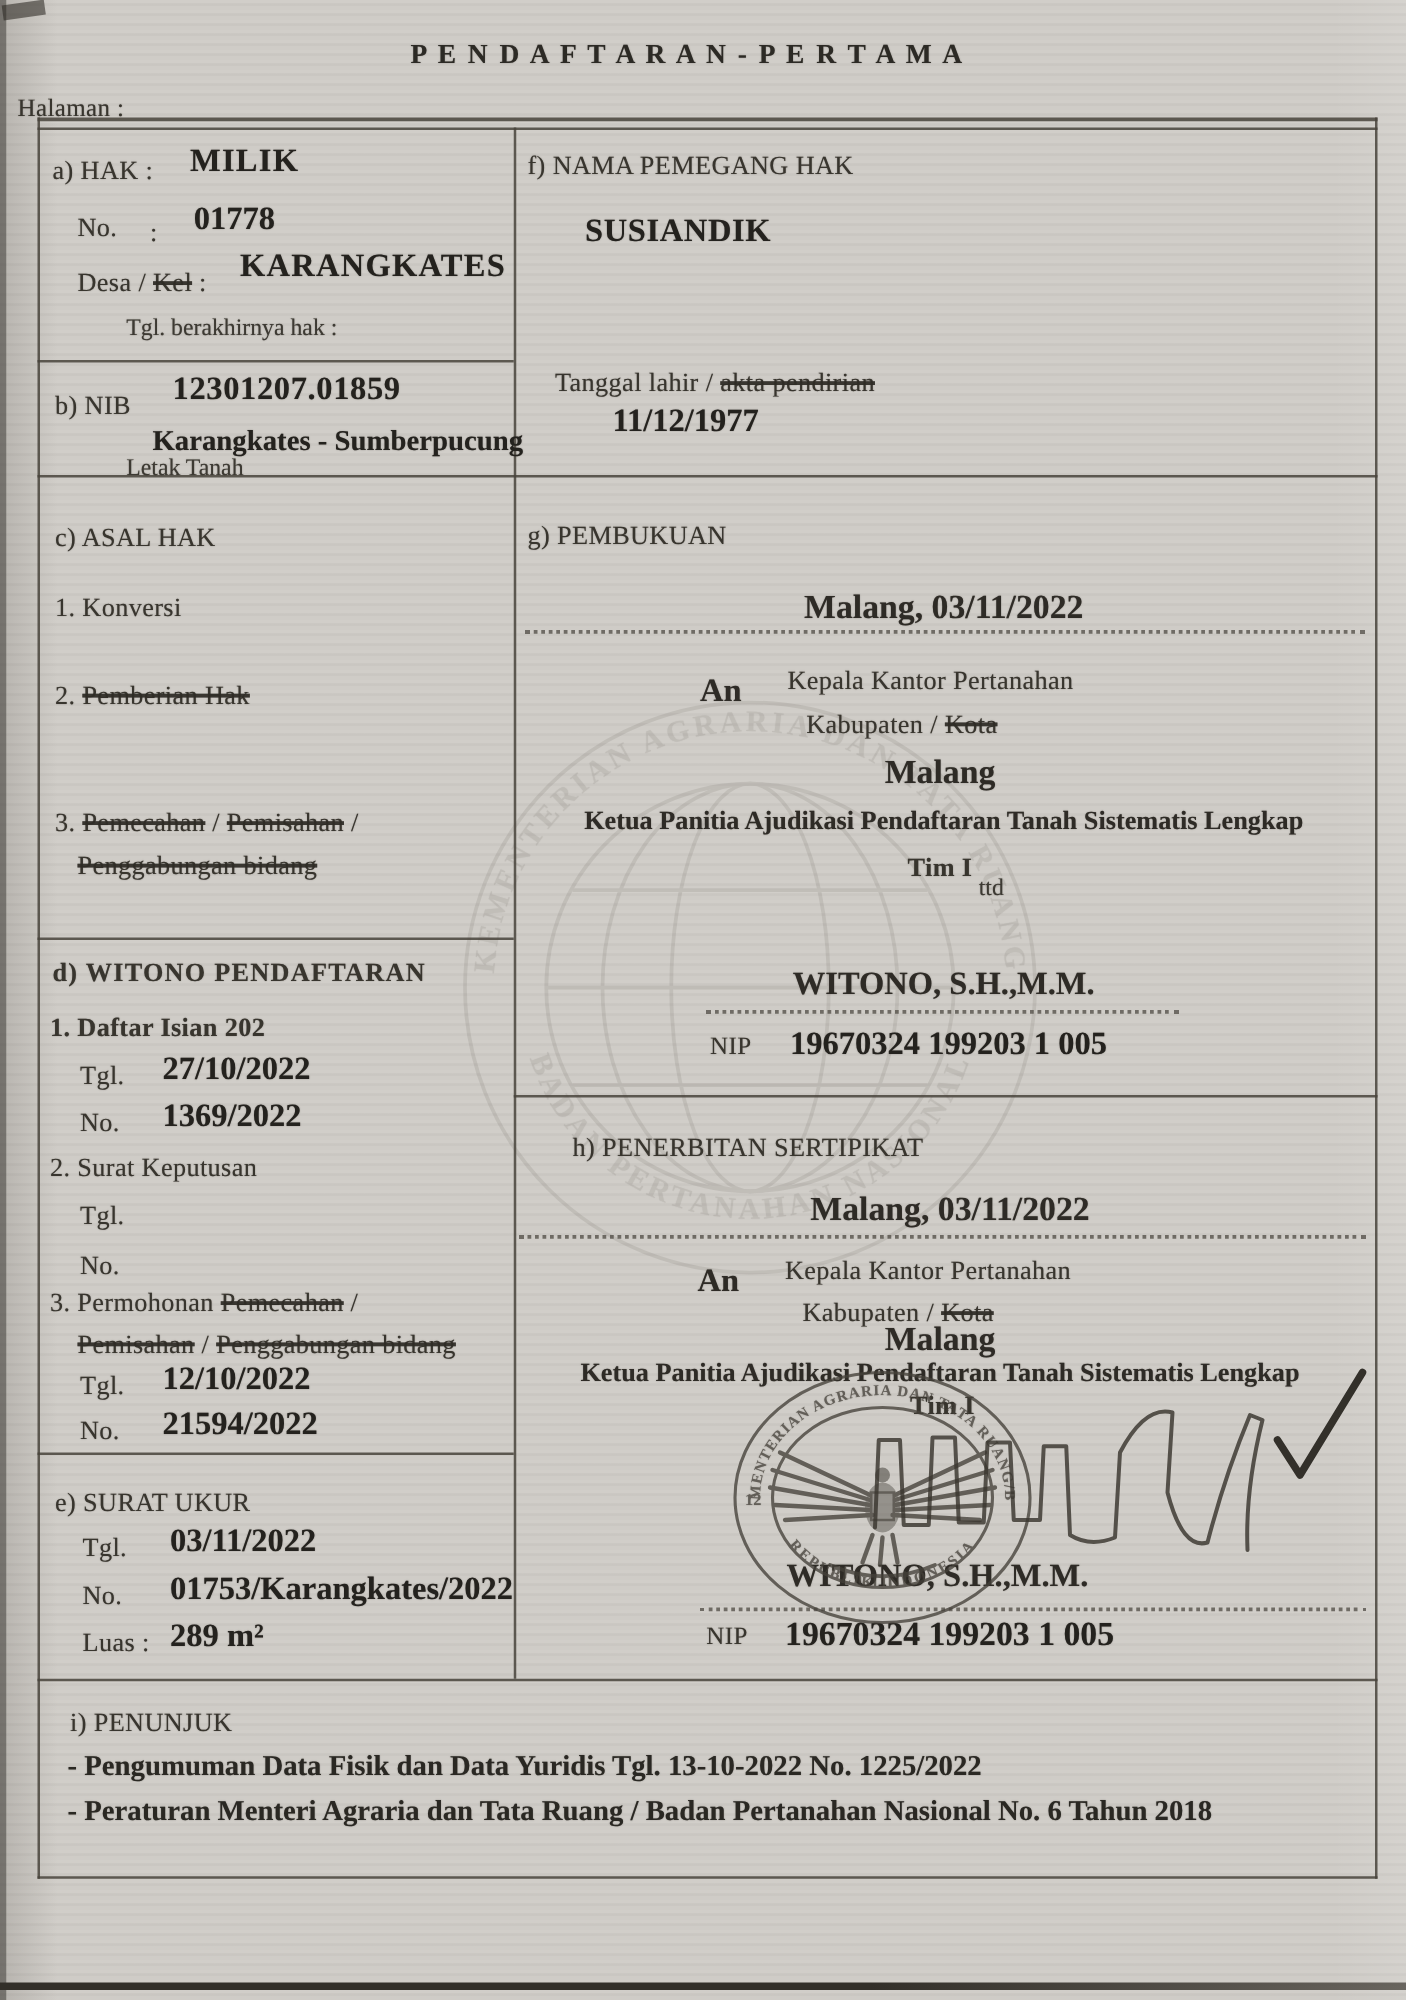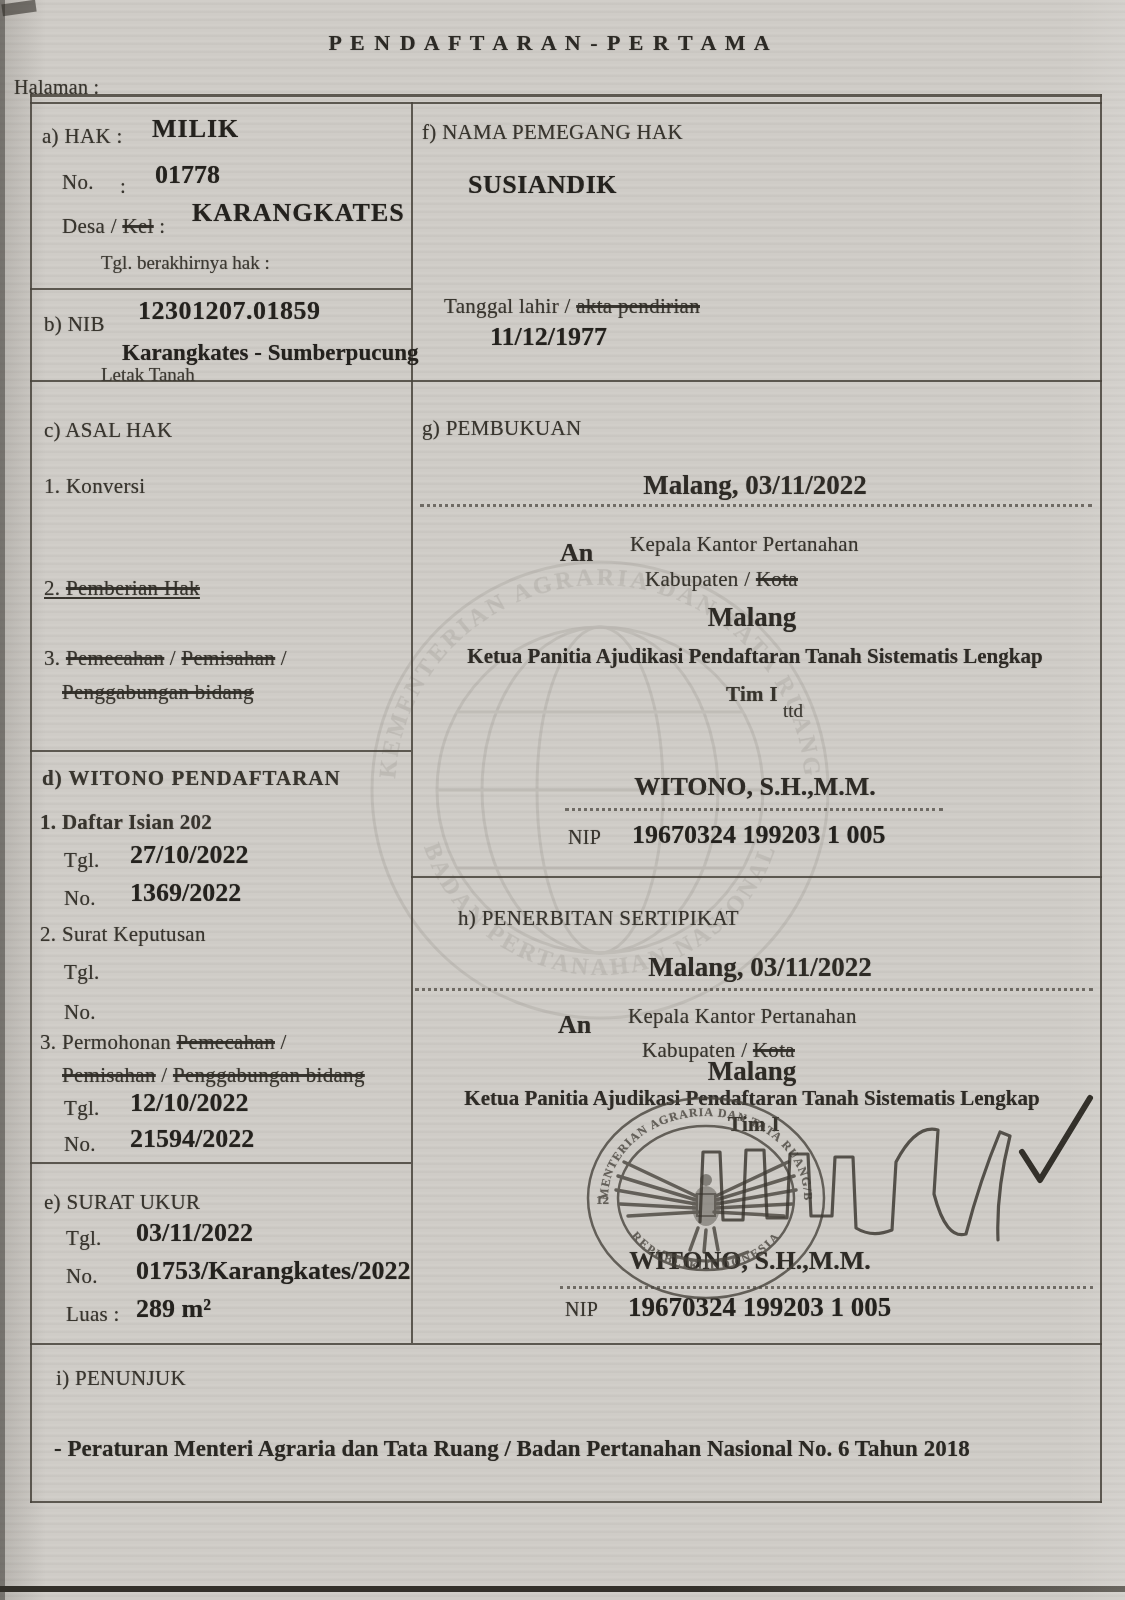--- a/index.html
+++ b/index.html
@@ -92,21 +92,21 @@
 
   <div class="abs lbl" style="left:422px;top:120px;">f) NAMA PEMEGANG HAK</div>
   <div class="abs val" style="left:468px;top:170px;letter-spacing:.5px;">SUSIANDIK</div>
   <div class="abs lbl" style="left:444px;top:294px;">
     <span>Tanggal lahir / </span><span class="struck">akta pendirian</span>
   </div>
   <div class="abs val" style="left:490px;top:322px;">11/12/1977</div>
 
   <div class="abs lbl" style="left:44px;top:418px;">c) ASAL HAK</div>
   <div class="abs lbl" style="left:44px;top:474px;">1. Konversi</div>
-  <div class="abs lbl" style="left:44px;top:576px;text-decoration:underline;">
+  <div class="abs lbl" style="left:44px;top:544px;">
     <span>2. </span><span class="struck">Pemberian Hak</span>
   </div>
   <div class="abs lbl" style="left:44px;top:646px;">
     <span>3. </span><span class="struck">Pemecahan</span><span> / </span><span class="struck">Pemisahan</span><span> /</span>
   </div>
   <div class="abs lbl struck" style="left:62px;top:680px;">Penggabungan bidang</div>
 
   <div class="abs lbl" style="left:422px;top:416px;">g) PEMBUKUAN</div>
   <div class="abs big center" style="left:755px;top:470px;">Malang, 03/11/2022</div>
   <div class="abs dotline" style="left:420px;top:504px;width:672px;"></div>
@@ -208,16 +208,17 @@
 
   <div class="abs lbl" style="left:44px;top:1190px;">e) SURAT UKUR</div>
   <div class="abs lbl" style="left:66px;top:1226px;">Tgl.</div>
   <div class="abs val" style="left:136px;top:1218px;">03/11/2022</div>
   <div class="abs lbl" style="left:66px;top:1264px;">No.</div>
   <div class="abs val" style="left:136px;top:1256px;">01753/Karangkates/2022</div>
   <div class="abs lbl" style="left:66px;top:1302px;">Luas :</div>
   <div class="abs val" style="left:136px;top:1294px;">289 m²</div>
 
   <div class="abs lbl" style="left:56px;top:1366px;">i) PENUNJUK</div>
+  <div class="abs" style="left:54px;top:1400px;font-size:23px;font-weight:700;color:#2a2823;white-space:nowrap;">- Pengumuman Data Fisik dan Data Yuridis Tgl. 13-10-2022 No. 1225/2022</div>
   <div class="abs" style="left:54px;top:1436px;font-size:23px;font-weight:700;color:#2a2823;white-space:nowrap;">- Peraturan Menteri Agraria dan Tata Ruang / Badan Pertanahan Nasional No. 6 Tahun 2018</div>
 
 
 </div>
 
 </body></html>

